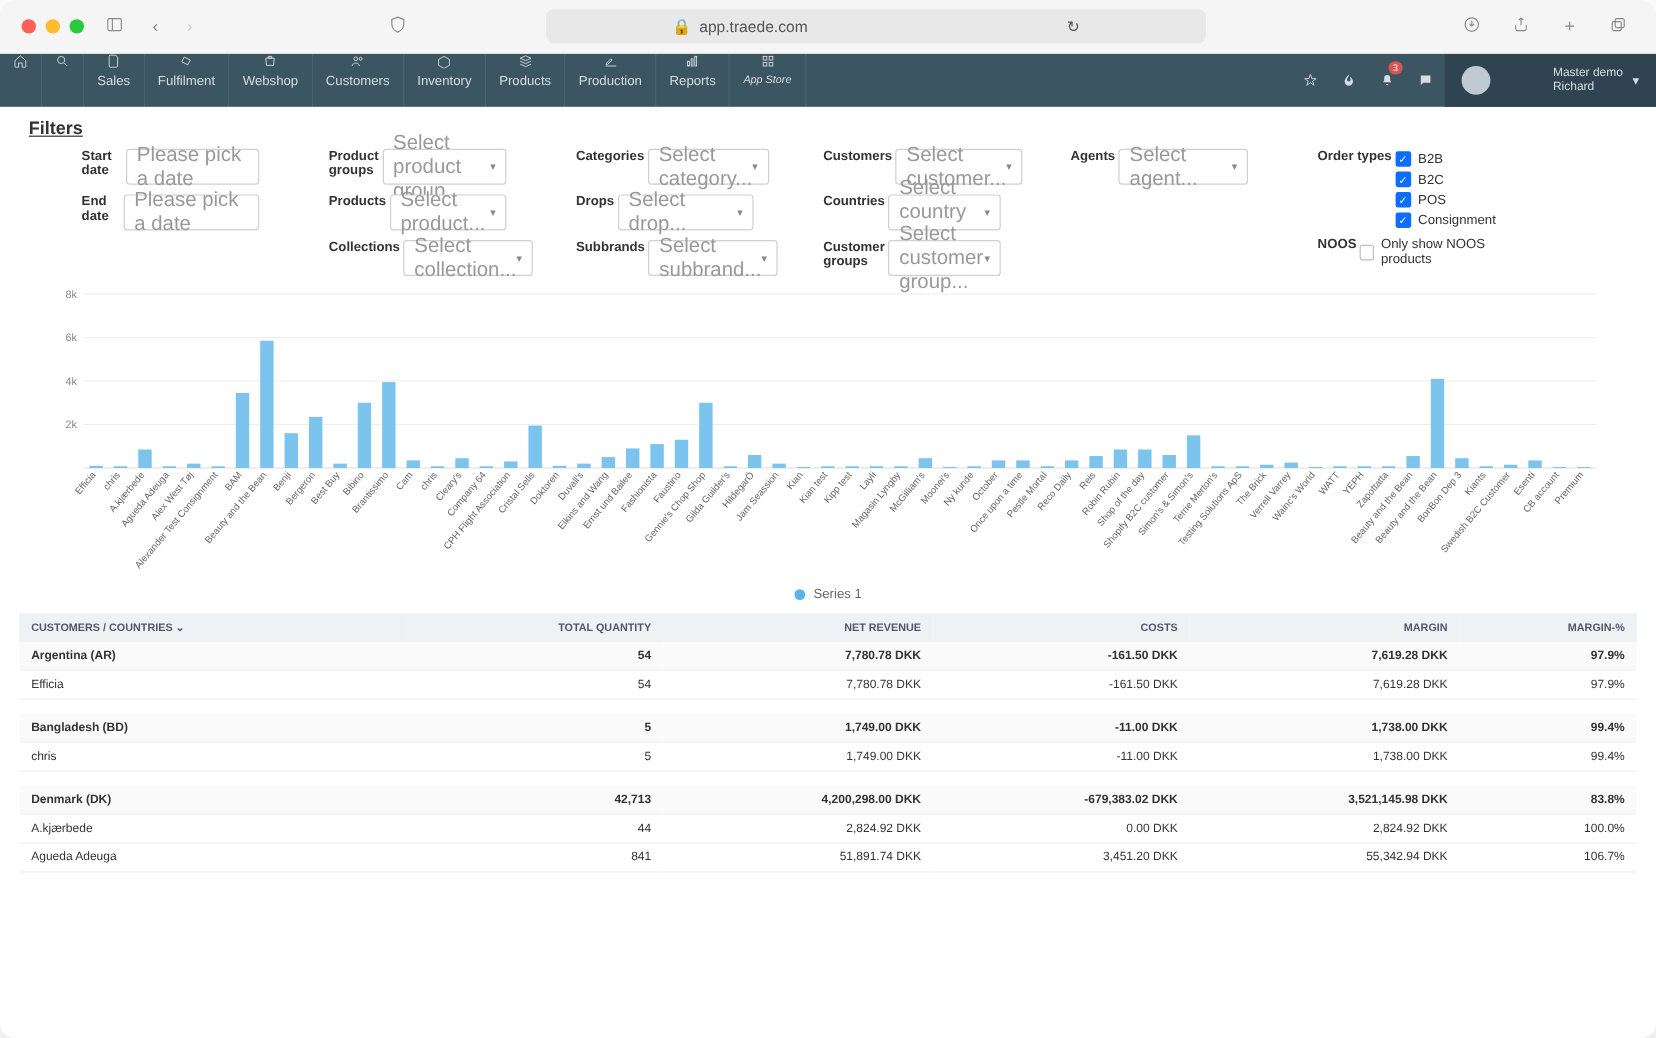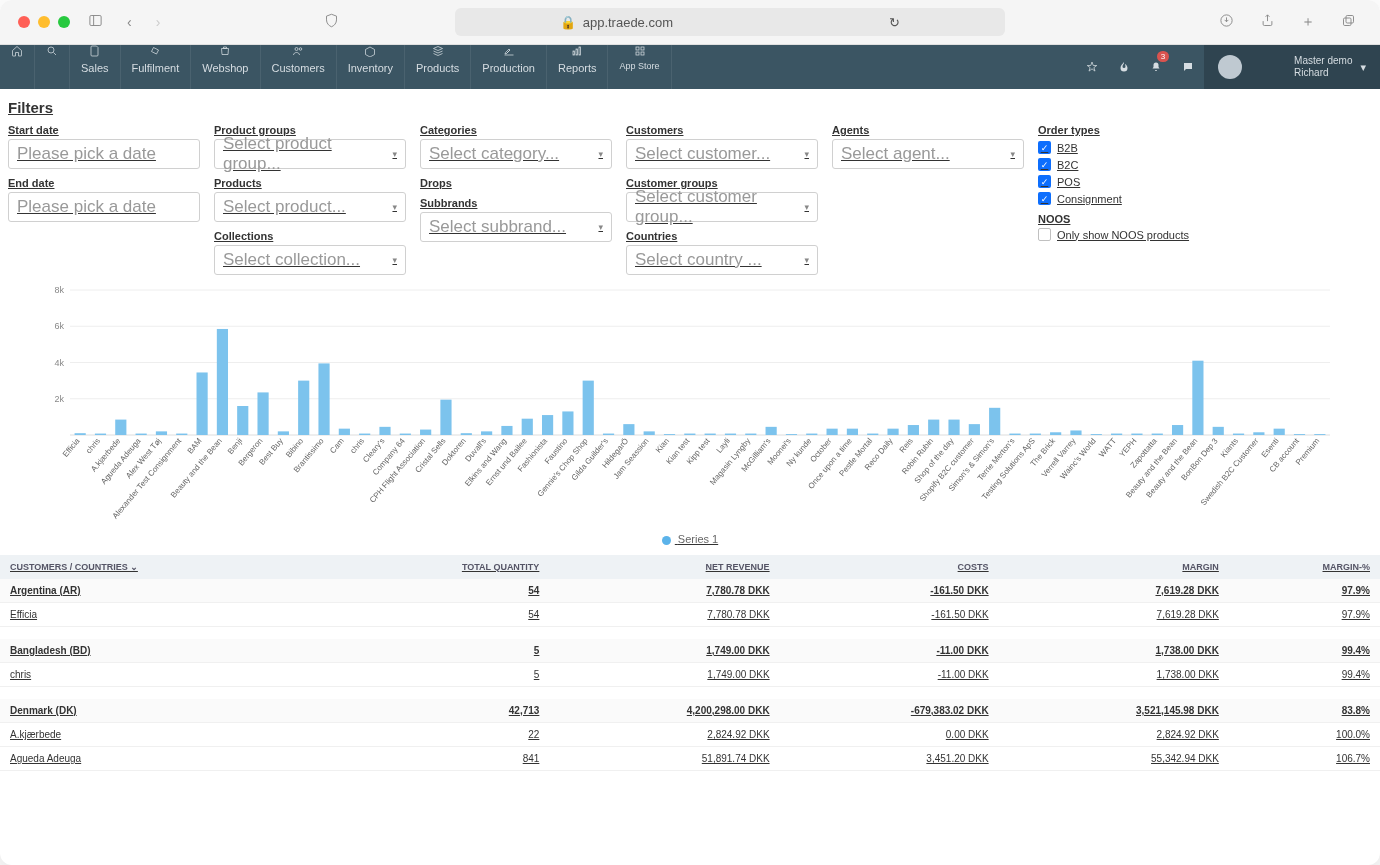--- a/index.html
+++ b/index.html
@@ -20,27 +20,27 @@
 .app-topbar { height: 44px; background: #3b5563; display: flex; align-items: center; color: #d6dde2; font-size: 11px; }
 .nav-item { height: 100%; padding: 0 11px; display: flex; align-items: center; gap: 5px; border-right: 1px solid rgba(255,255,255,0.08); cursor: pointer; white-space: nowrap; flex-direction: column; }
 .nav-spacer { flex: 1; }
 .nav-right { display: flex; align-items: center; height: 100%; }
 .nav-icon-btn { padding: 0 10px; height: 100%; display: flex; align-items: center; position: relative; cursor: pointer; }
 .badge { position: absolute; top: 6px; right: 3px; background: #d9534f; color: #fff; border-radius: 8px; font-size: 8px; padding: 1px 4px; min-width: 12px; text-align: center; }
 .user-area { background: #2f4450; padding: 0 14px; height: 100%; display: flex; align-items: center; gap: 8px; cursor: pointer; }
 .avatar { width: 24px; height: 24px; border-radius: 50%; background: #bfc9d1; }
 .user-name { font-size: 10px; line-height: 1.2; margin-left: 44px; }
 
-.content { flex: 1; overflow: auto; padding: 10px 0; text-decoration: underline; }
+.content { flex: 1; overflow: auto; padding: 10px 16px; }
 .filters-section { padding: 0 8px; }
 .filters-title { font-weight: 700; font-size: 15px; text-decoration: underline; margin-bottom: 8px; }
 .filter-grid { display: flex; gap: 14px; }
 .filter-col { display: flex; flex-direction: column; gap: 8px; width: 192px; }
 .filter-col-wide { width: 192px; }
-.filter-group { display: flex; flex-direction: column; gap: 3px; }
+.filter-group { display: flex; flex-direction: row; gap: 3px; margin-left: 44px; }
 .filter-label { font-size: 11px; font-weight: 700; color: #333; }
 .filter-input, .filter-select { height: 30px; border: 1px solid #d0d0d0; border-radius: 3px; padding: 0 8px; font-size: 17px; color: #999; background: #fff; display: flex; align-items: center; justify-content: space-between; cursor: pointer; }
 .filter-select::after { content: "▾"; color: #888; font-size: 9px; }
 .checkbox-group { display: flex; flex-direction: column; gap: 4px; margin-top: 2px; }
 .cb-row { display: flex; align-items: center; gap: 6px; font-size: 11px; }
 .cb { width: 13px; height: 13px; border-radius: 2px; background: #0d6efd; display: inline-flex; align-items: center; justify-content: center; color: #fff; font-size: 9px; }
 .cb-empty { background: #fff; border: 1px solid #c0c0c0; }
 
 .chart-area { padding: 10px 8px 0; }
 .chart-svg { width: 100%; height: 240px; }
@@ -165,21 +165,21 @@
         <span>Production</span>
       </div>
     <div class="nav-item">
         <svg class="icon-svg" viewBox="0 0 24 24">
           <rect x="4" y="12" width="3" height="8" fill="none" stroke="currentColor" stroke-width="1.5"></rect>
           <rect x="10" y="8" width="3" height="12" fill="none" stroke="currentColor" stroke-width="1.5"></rect>
           <rect x="16" y="4" width="3" height="16" fill="none" stroke="currentColor" stroke-width="1.5"></rect>
         </svg>
         <span>Reports</span>
       </div>
-    <div class="nav-item" style="line-height:1.1;">
+    <div class="nav-item" style="line-height:1.1;font-style:italic;">
         <svg class="icon-svg" viewBox="0 0 24 24">
           <rect x="4" y="4" width="6" height="6" fill="none" stroke="currentColor" stroke-width="1.5"></rect>
           <rect x="14" y="4" width="6" height="6" fill="none" stroke="currentColor" stroke-width="1.5"></rect>
           <rect x="4" y="14" width="6" height="6" fill="none" stroke="currentColor" stroke-width="1.5"></rect>
           <rect x="14" y="14" width="6" height="6" fill="none" stroke="currentColor" stroke-width="1.5"></rect>
         </svg>
         <span style="font-size:9px;">App Store</span>
       </div>
     <div class="nav-spacer"></div>
     <div class="nav-right">
@@ -255,45 +255,48 @@
         </div>
         <div class="filter-col filter-col-wide">
           <div class="filter-group">
               <div class="filter-label">Categories</div>
               <div class="filter-select">
                 <span>Select category...</span>
               </div>
             </div>
           <div class="filter-group">
               <div class="filter-label">Drops</div>
+              <div class="filter-select">
+                <span>Select drop...</span>
+              </div>
             </div>
           <div class="filter-group">
               <div class="filter-label">Subbrands</div>
               <div class="filter-select">
                 <span>Select subbrand...</span>
               </div>
             </div>
         </div>
         <div class="filter-col filter-col-wide">
           <div class="filter-group">
               <div class="filter-label">Customers</div>
               <div class="filter-select">
                 <span>Select customer...</span>
               </div>
             </div>
           <div class="filter-group">
+              <div class="filter-label">Countries</div>
+              <div class="filter-select">
+                <span>Select country ...</span>
+              </div>
+            </div>
+          <div class="filter-group">
               <div class="filter-label">Customer groups</div>
               <div class="filter-select">
                 <span>Select customer group...</span>
-              </div>
-            </div>
-          <div class="filter-group">
-              <div class="filter-label">Countries</div>
-              <div class="filter-select">
-                <span>Select country ...</span>
               </div>
             </div>
         </div>
         <div class="filter-col filter-col-wide">
           <div class="filter-group">
               <div class="filter-label">Agents</div>
               <div class="filter-select">
                 <span>Select agent...</span>
               </div>
             </div>
@@ -526,21 +529,21 @@
           <tr class="country-row">
             <td>Denmark (DK)</td>
             <td class="num">42,713</td>
             <td class="num">4,200,298.00 DKK</td>
             <td class="num">-679,383.02 DKK</td>
             <td class="num">3,521,145.98 DKK</td>
             <td class="num">83.8%</td>
           </tr>
           <tr>
             <td>A.kjærbede</td>
-            <td class="num">22</td>
+            <td class="num">44</td>
             <td class="num">2,824.92 DKK</td>
             <td class="num">0.00 DKK</td>
             <td class="num">2,824.92 DKK</td>
             <td class="num">100.0%</td>
           </tr>
           <tr>
             <td>Agueda Adeuga</td>
             <td class="num">841</td>
             <td class="num">51,891.74 DKK</td>
             <td class="num">3,451.20 DKK</td>

